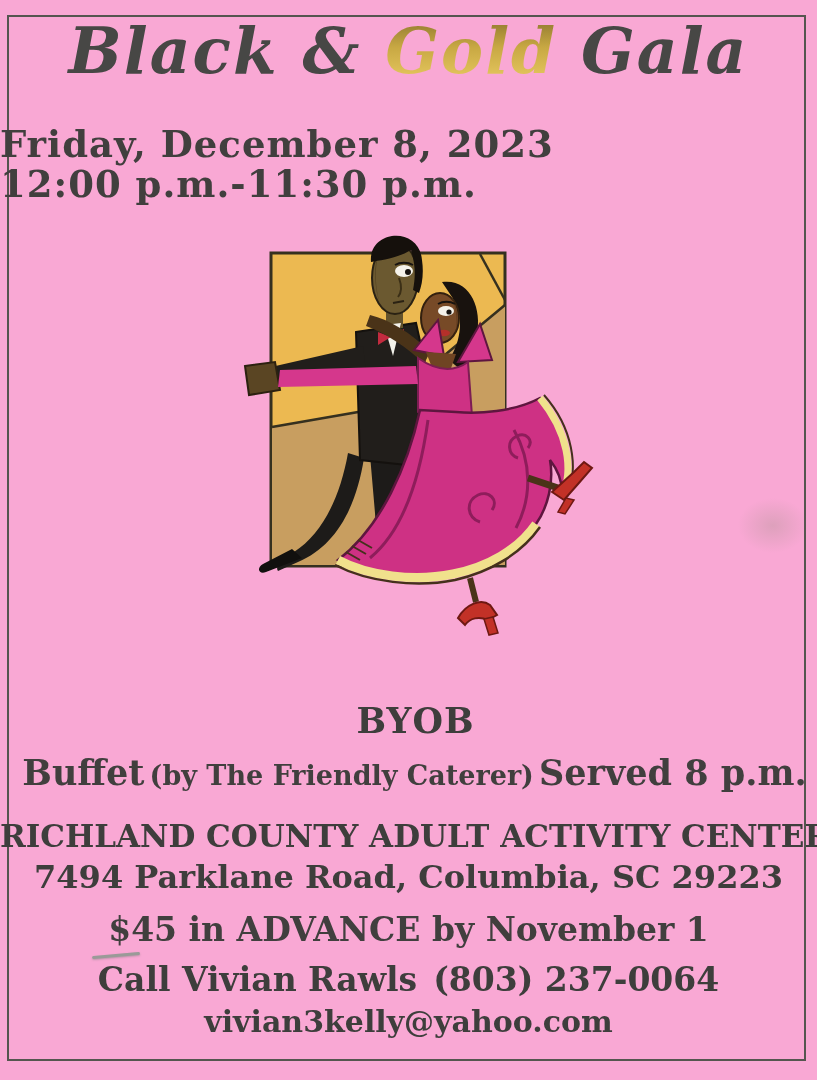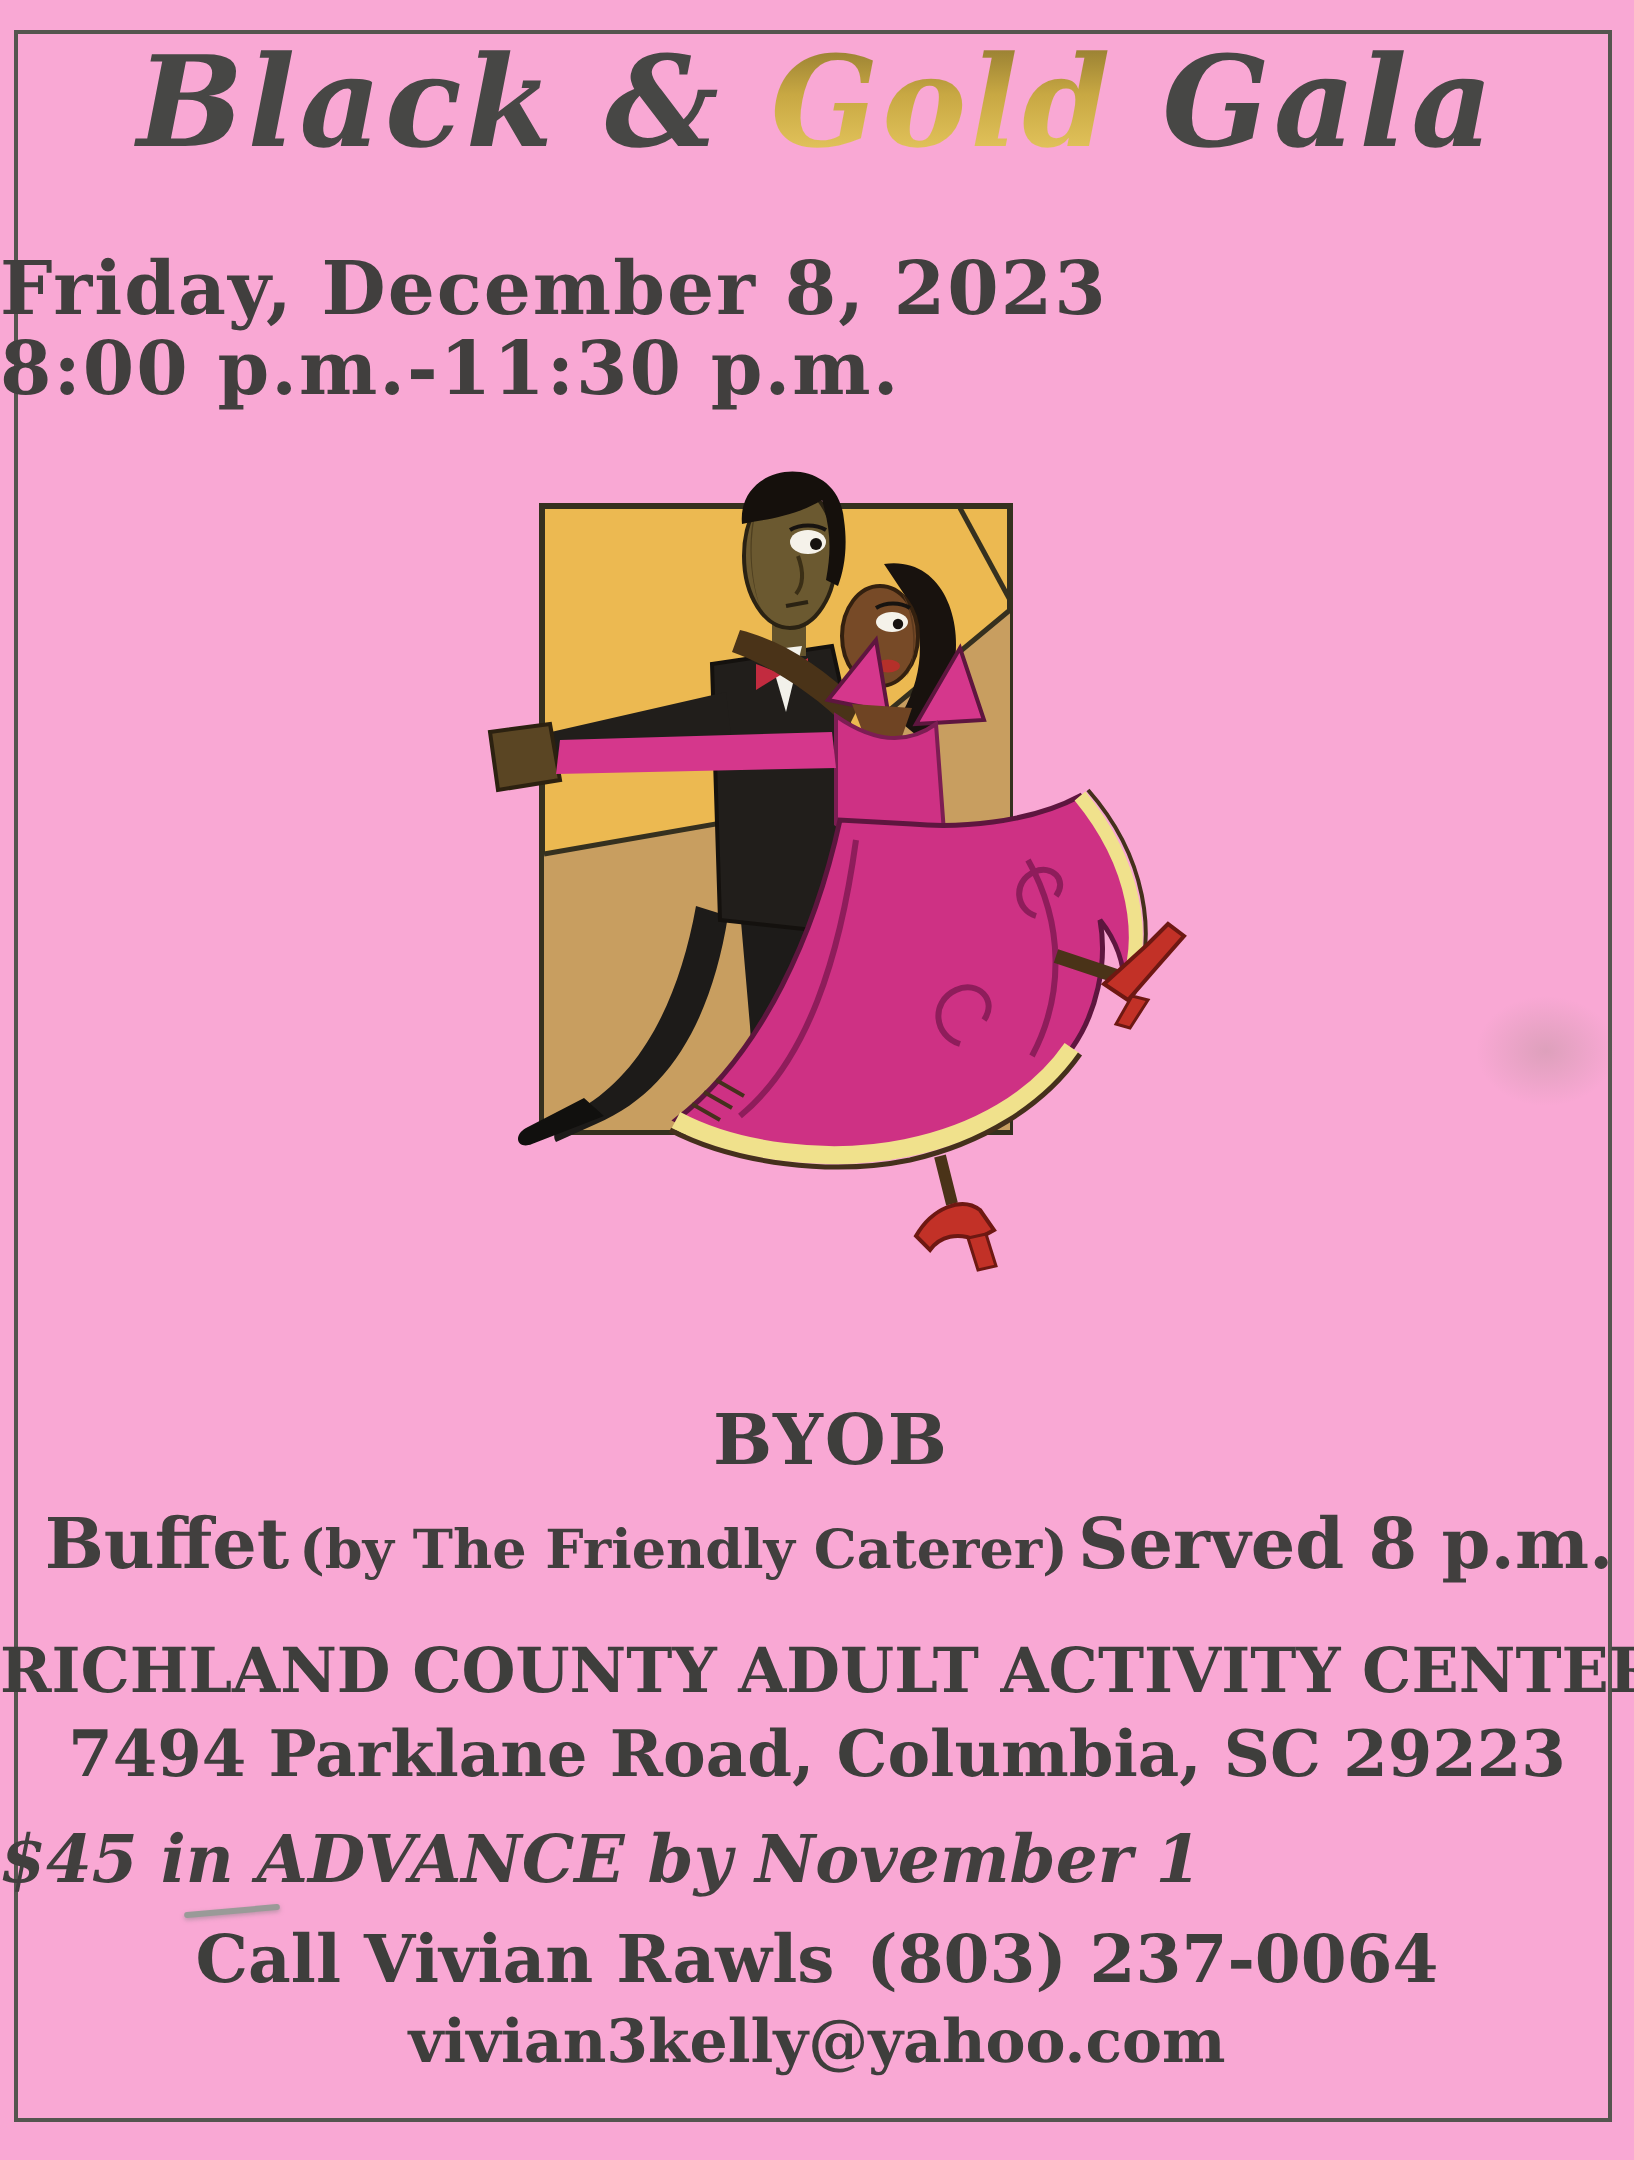--- a/index.html
+++ b/index.html
@@ -60,21 +60,21 @@
     position:absolute;left:0;right:0;top:818px;
     text-align:center;font-weight:bold;font-size:31px;
     letter-spacing:0px;color:#3e3e3c;white-space:nowrap;
   }
   .venue-address{
     position:absolute;left:0;right:0;top:858px;
     text-align:center;font-weight:bold;font-size:32px;color:#3e3e3c;
   }
   .price-line{
     position:absolute;left:0;right:0;top:910px;
-    font-weight:bold;font-size:33px;color:#413f3e;font-style:italic;
+    text-align:center;font-weight:bold;font-size:33px;color:#413f3e;
   }
   .contact-line{
     position:absolute;left:0;right:0;top:960px;
     text-align:center;font-weight:bold;font-size:33px;color:#3e3e3c;
   }
   .contact-line .phone{margin-left:16px;}
   .email-line{
     position:absolute;left:0;right:0;top:1004px;
     text-align:center;font-weight:bold;font-size:30px;color:#3e3e3c;
   }
@@ -94,21 +94,21 @@
 <div class="flyer">
   <div class="frame"></div>
 
   <h1 class="title"><span>Black &amp;</span>
     <span class="gold">Gold</span>
     <span>Gala</span>
   </h1>
 
   <div class="schedule">
     <div>Friday, December 8, 2023</div>
-    <div>8:00 p.m.-11:30 p.m.</div>
+    <div>12:00 p.m.-11:30 p.m.</div>
   </div>
 
   <svg class="illustration" viewBox="0 0 400 420" xmlns="http://www.w3.org/2000/svg">
 
     <g>
       <rect x="53" y="33" width="234" height="313" fill="#ecb951" stroke="#35301f" stroke-width="3"></rect>
       <polygon points="287,85 287,345 54,345 54,207 163,188" fill="#c89e60"></polygon>
       <polyline points="54,207 163,188 287,85" fill="none" stroke="#35301f" stroke-width="2.5"></polyline>
       <line x1="262" y1="34" x2="287" y2="80" stroke="#35301f" stroke-width="2.5"></line>
     </g>

